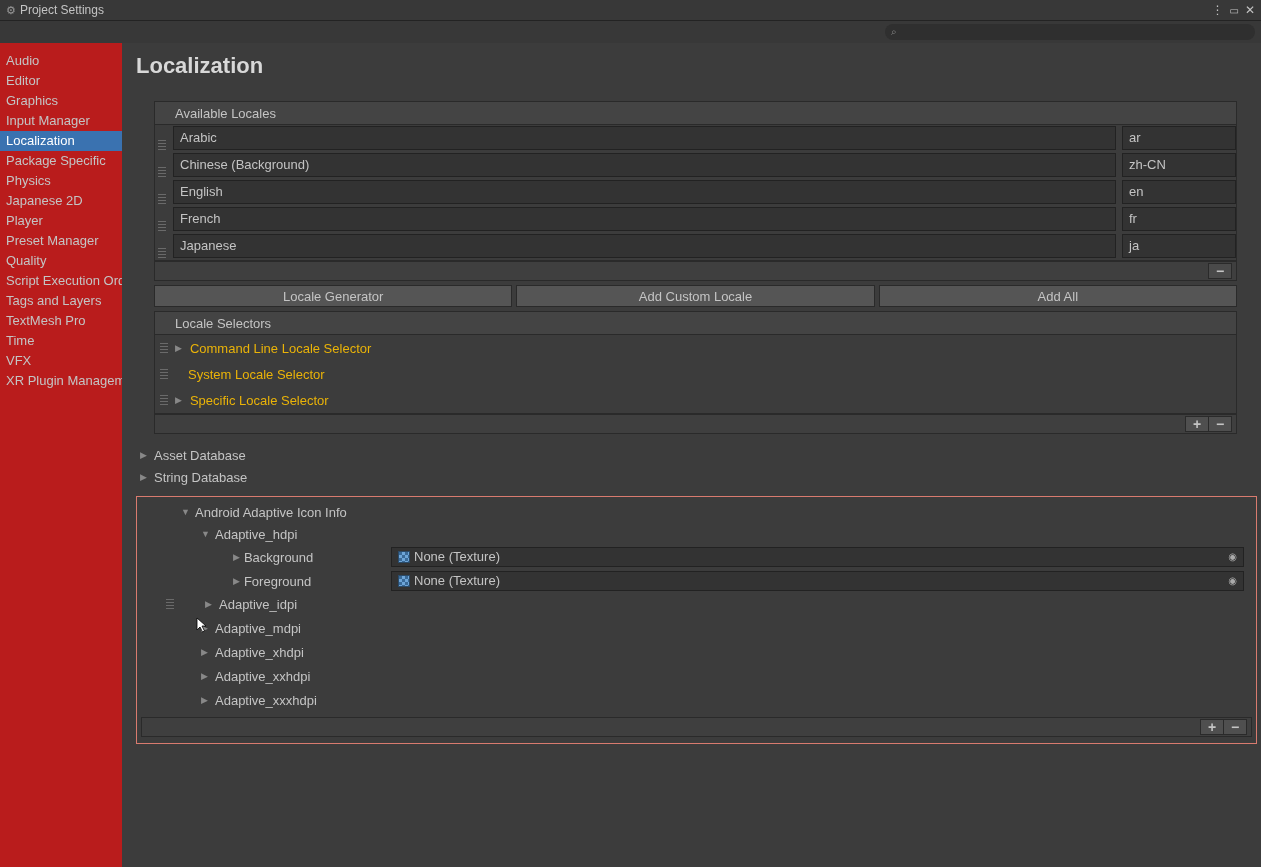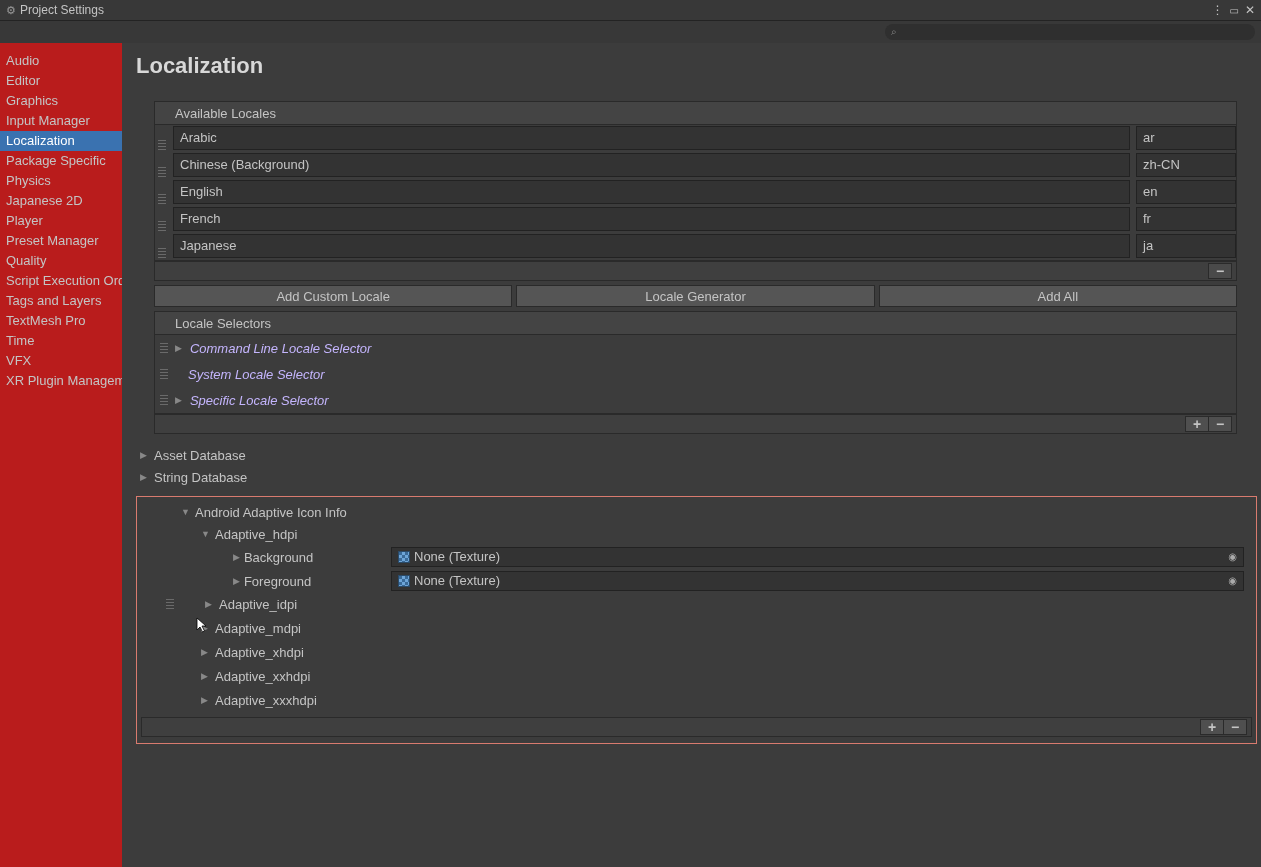--- a/index.html
+++ b/index.html
@@ -24,32 +24,32 @@
 
 .main { flex: 1; background: #3c3c3c; padding: 10px 4px 10px 14px; overflow-y: auto; }
 .main h1 { font-size: 22px; font-weight: 600; color: #d8d8d8; margin-bottom: 22px; }
 
 .panel { margin-left: 18px; margin-right: 20px; }
 .panel-header { background: #444444; height: 24px; line-height: 24px; padding-left: 20px; border: 1px solid #2a2a2a; }
 .locale-row { display: flex; align-items: flex-end; gap: 6px; height: 27px; padding: 2px 0; }
 .grip { width: 10px; display: flex; flex-direction: column; gap: 2px; align-items: center; color: #6a6a6a; font-size: 8px; line-height: 3px; margin-left: 2px; }
 .grip::before, .grip::after { content: ""; display: block; width: 8px; height: 2px; border-top: 1px solid #6a6a6a; border-bottom: 1px solid #6a6a6a; }
 .locale-name { flex: 1; background: #333333; border: 1px solid #222; height: 24px; line-height: 22px; padding: 0 6px; color: #c4c4c4; }
-.locale-code { width: 100px; background: #333333; border: 1px solid #222; height: 24px; line-height: 22px; padding: 0 6px; color: #c4c4c4; }
+.locale-code { width: 114px; background: #333333; border: 1px solid #222; height: 24px; line-height: 22px; padding: 0 6px; color: #c4c4c4; }
 .locale-list { border: 1px solid #2a2a2a; border-top: none; }
 
 .footer-strip { height: 20px; background: #3f3f3f; border: 1px solid #2a2a2a; display: flex; justify-content: flex-end; align-items: center; padding-right: 4px; }
 .footer-strip .btn-small { width: 24px; height: 16px; background: #4a4a4a; border: 1px solid #2a2a2a; display: flex; align-items: center; justify-content: center; color: #c4c4c4; font-weight: bold; font-size: 14px; cursor: pointer; }
 
 .btn-row { display: flex; gap: 4px; margin-top: 4px; }
 .btn-row .btn { flex: 1; height: 22px; background: #555555; border: 1px solid #2a2a2a; display: flex; align-items: center; justify-content: center; color: #c4c4c4; cursor: pointer; }
 
 .selector-row { display: flex; align-items: center; height: 26px; gap: 6px; padding-left: 2px; }
 .selector-row .tri { color: #888; font-size: 9px; margin-right: 2px; }
-.selector-row .name { color: #c4b5fd; font-style: italic; }
+.selector-row .name { color: #eab308; }
 .selector-list { border: 1px solid #2a2a2a; border-top: none; }
 
 .tree-item { display: flex; align-items: center; height: 22px; gap: 4px; cursor: pointer; }
 .tree-item .tri { color: #888; font-size: 9px; width: 10px; display: inline-block; }
 
 .redbox { border: 1.5px solid #d97b6f; margin-top: 8px; padding-bottom: 6px; }
 
 .obj-field { display: flex; align-items: center; gap: 6px; height: 24px; }
 .obj-field .label { width: 244px; padding-left: 56px; display: flex; align-items: center; gap: 4px; }
 .obj-field .value { flex: 1; background: #333333; border: 1px solid #222; height: 20px; line-height: 18px; padding: 0 6px; color: #c4c4c4; display: flex; align-items: center; justify-content: space-between; margin-right: 8px; }
@@ -133,22 +133,22 @@
           <div class="locale-row">
             <span class="grip"></span>
             <div class="locale-name">Japanese</div>
             <div class="locale-code">ja</div>
           </div>
         </div>
       <div class="footer-strip">
         <span class="btn-small">−</span>
       </div>
       <div class="btn-row">
+        <div class="btn">Locale Generator</div>
         <div class="btn">Add Custom Locale</div>
-        <div class="btn">Locale Generator</div>
         <div class="btn">Add All</div>
       </div>
 
       <div class="panel-header" style="margin-top:4px;">Locale Selectors</div>
       <div class="selector-list" id="selector-list">
           <div class="selector-row">
             <span class="grip"></span>
             <span class="tri">▶</span>
             <span class="name">Command Line Locale Selector</span>
           </div>

